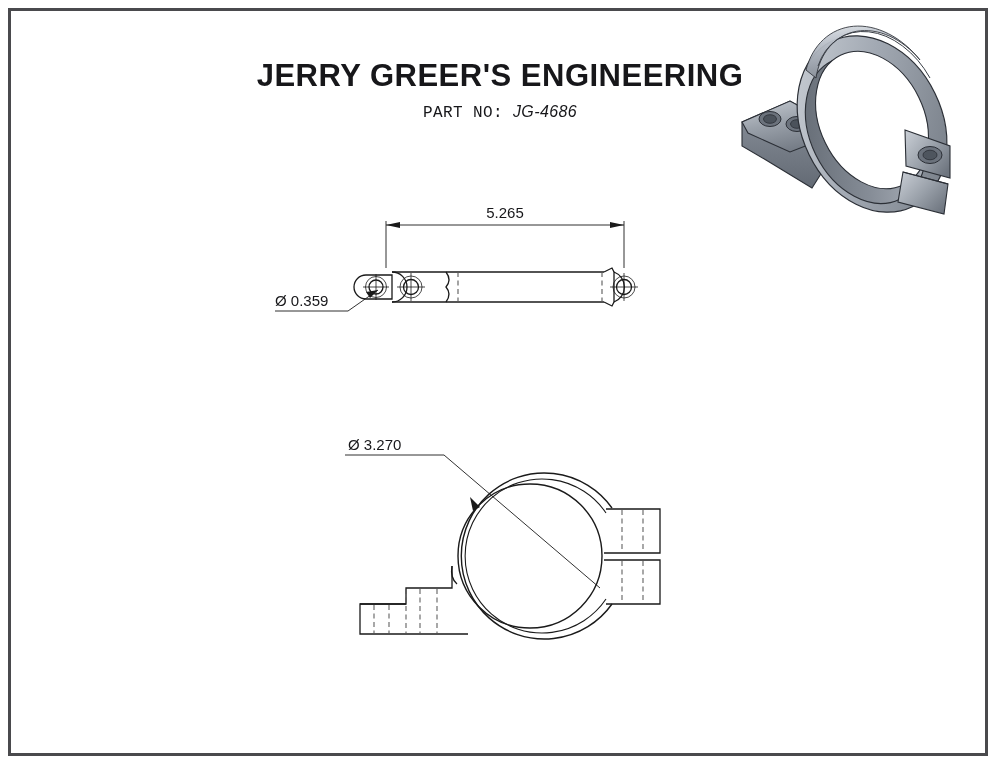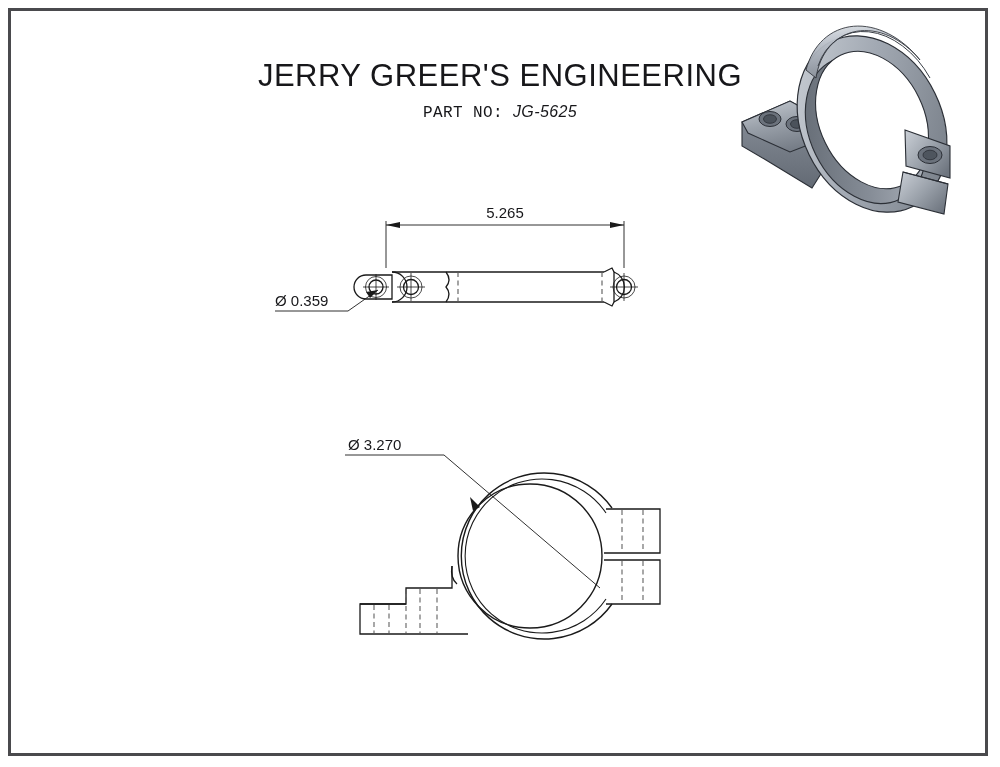--- a/index.html
+++ b/index.html
@@ -33,21 +33,21 @@
     top: 58px;
     width: 1000px;
     text-align: center;
     pointer-events: none;
   }
   .main-title {
     font-family: "Liberation Sans", sans-serif;
     font-size: 31px;
     letter-spacing: 0.5px;
     color: #17171a;
-    font-weight: 400;
+    font-weight: 700;
   }
   .part-line {
     margin-top: 9px;
     font-size: 16px;
     color: #17171a;
     letter-spacing: 0.4px;
   }
   .part-label {
     font-family: Liberation Mono, monospace;
   }
@@ -73,21 +73,21 @@
 </head>
 <body>
 
 <div id="sheet">
 
   <div id="border"></div>
 
   <div class="title-block">
     <div class="main-title">JERRY GREER'S ENGINEERING</div>
     <div class="part-line">
-      <span class="part-label">PART NO:</span><span class="part-value">JG-5625</span>
+      <span class="part-label">PART NO:</span><span class="part-value">JG-4686</span>
     </div>
   </div>
 
   <svg class="layer" viewBox="0 0 1000 767">
     <defs>
       <linearGradient id="ringTop" x1="0" y1="0" x2="0.3" y2="1">
         <stop offset="0%" stop-color="#e2e6eb"></stop>
         <stop offset="35%" stop-color="#b9bfc8"></stop>
         <stop offset="100%" stop-color="#848b95"></stop>
       </linearGradient>

